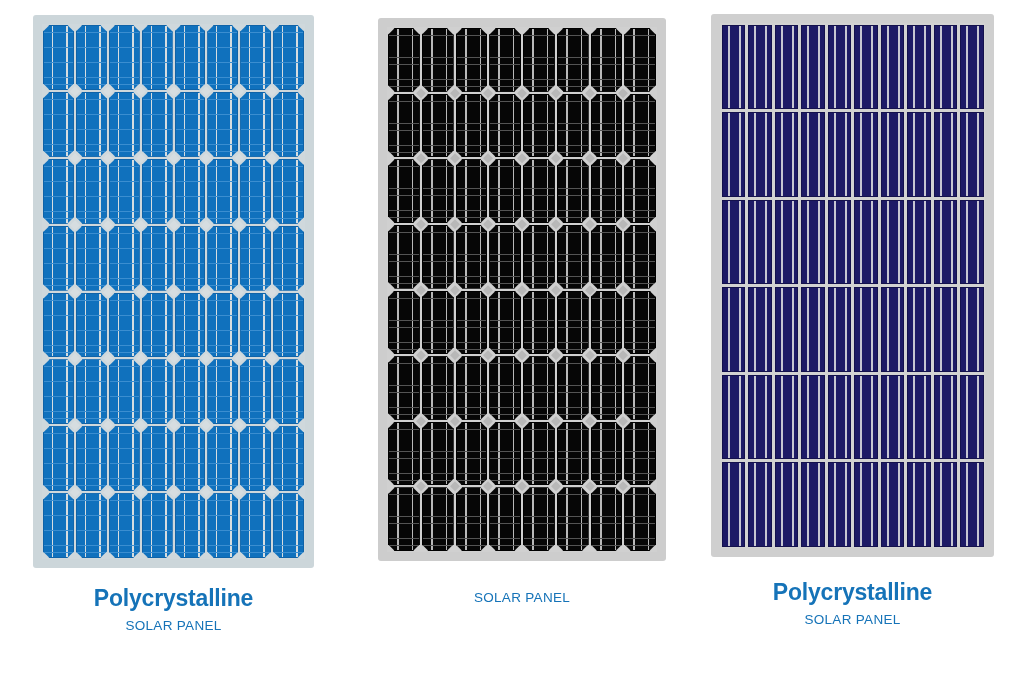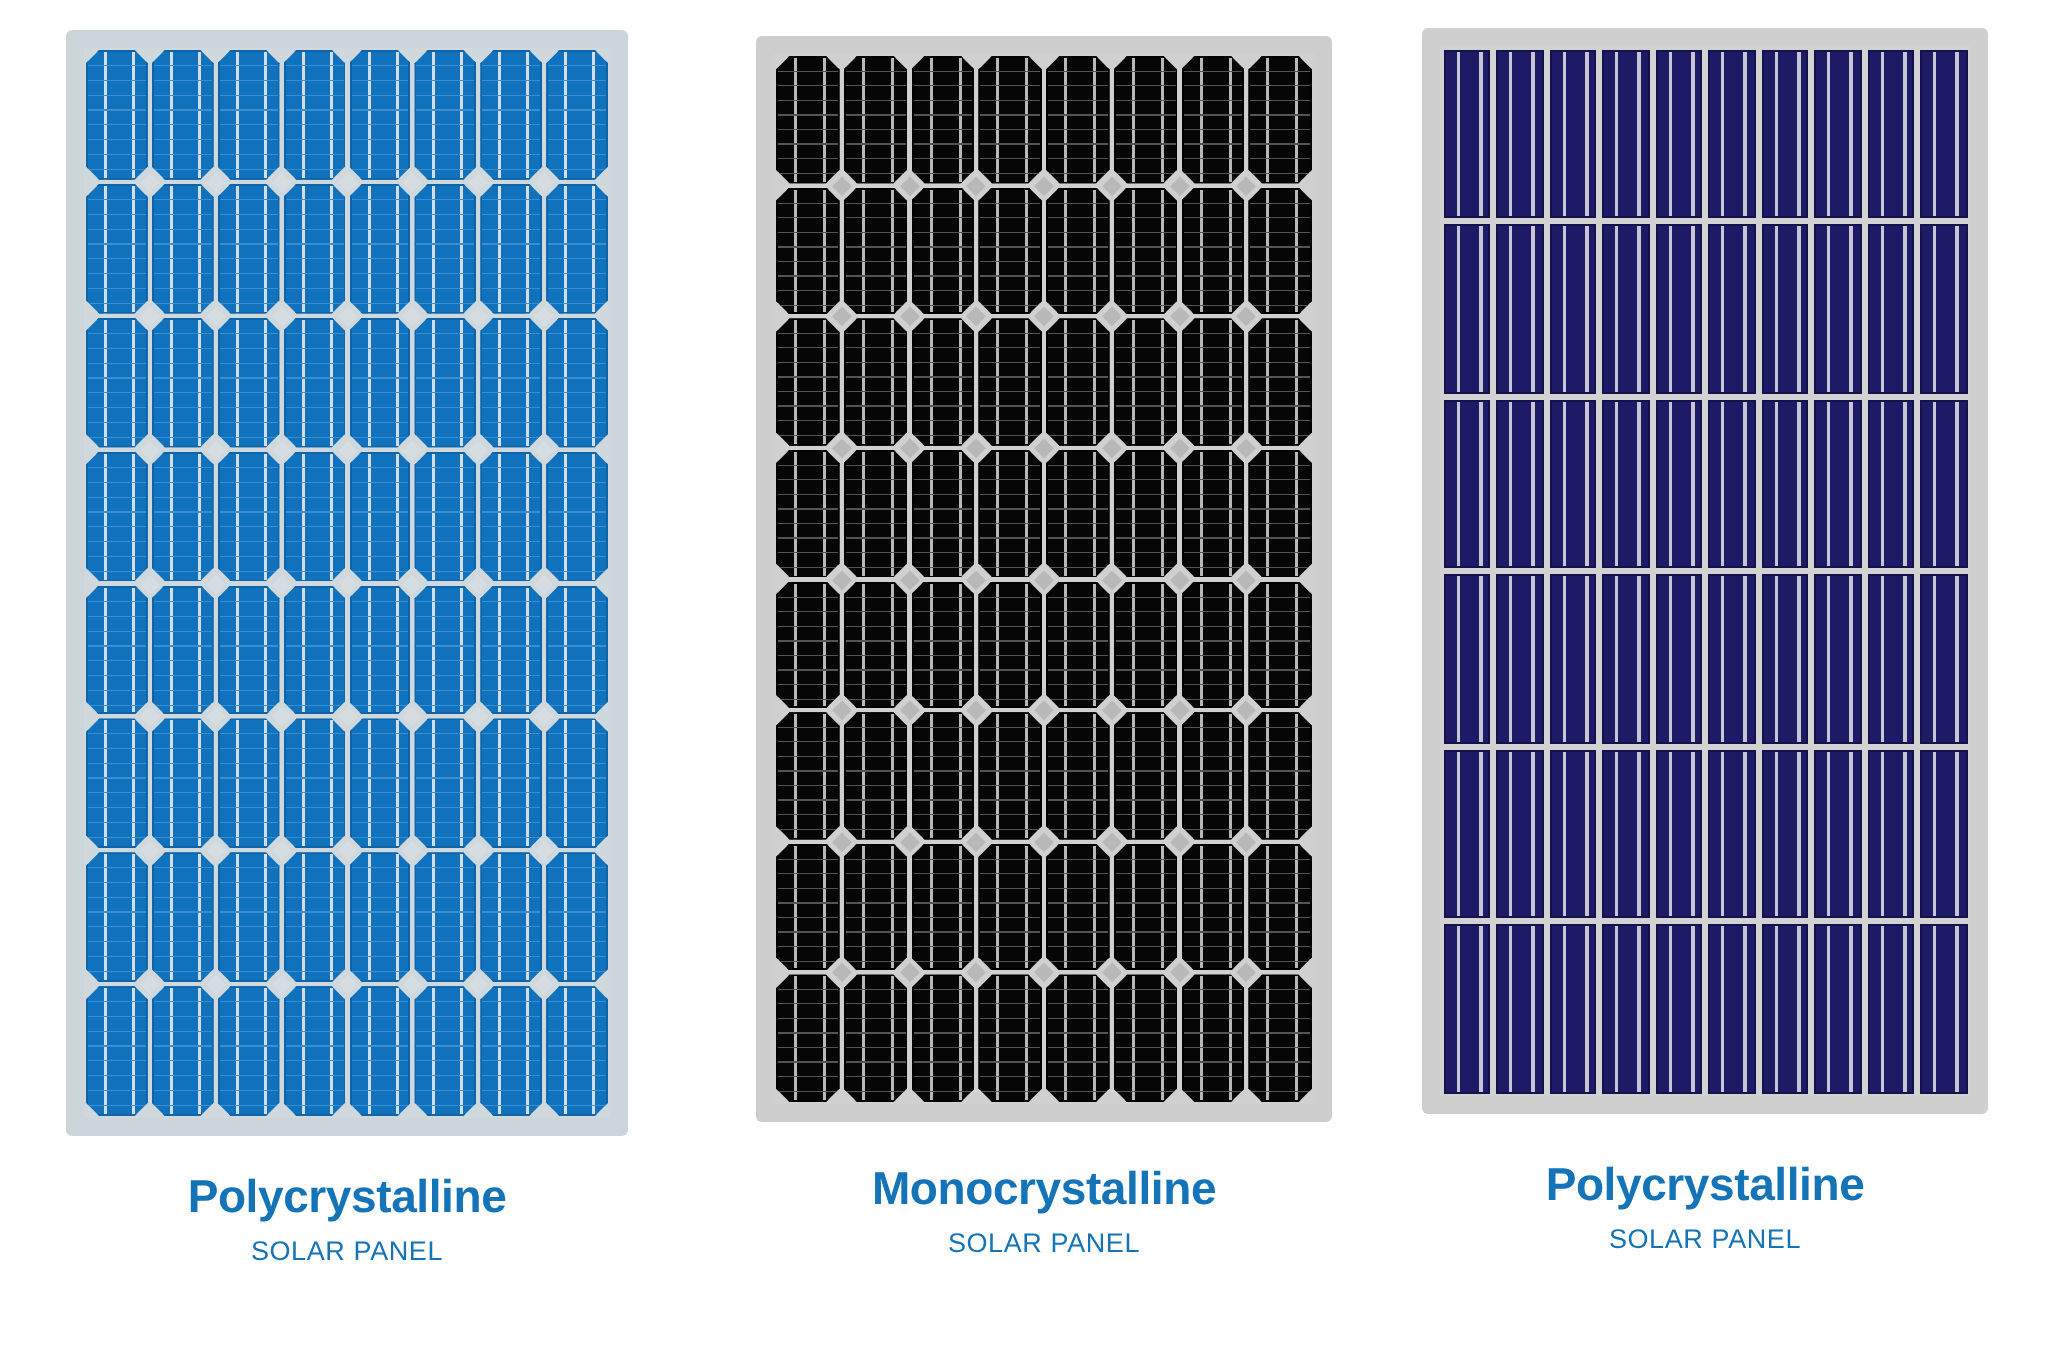--- a/index.html
+++ b/index.html
@@ -568,21 +568,20 @@
             <div class="diamond" style="left: 67.5px; top: 459.375px; width: 6.75px; height: 6.75px; background: rgb(184, 184, 184);"></div>
             <div class="diamond" style="left: 101.25px; top: 459.375px; width: 6.75px; height: 6.75px; background: rgb(184, 184, 184);"></div>
             <div class="diamond" style="left: 135px; top: 459.375px; width: 6.75px; height: 6.75px; background: rgb(184, 184, 184);"></div>
             <div class="diamond" style="left: 168.75px; top: 459.375px; width: 6.75px; height: 6.75px; background: rgb(184, 184, 184);"></div>
             <div class="diamond" style="left: 202.5px; top: 459.375px; width: 6.75px; height: 6.75px; background: rgb(184, 184, 184);"></div>
             <div class="diamond" style="left: 236.25px; top: 459.375px; width: 6.75px; height: 6.75px; background: rgb(184, 184, 184);"></div>
           </div>
         </div>
       </div>
       <div class="caption" style="left: 378px; top: 582px; width: 288px; color: rgb(21, 115, 184);">
-        <div class="title" style="font-size: 23px;">Monocrystalline</div>
         <div class="sub" style="font-size: 13.5px; margin-top: 8px;">SOLAR PANEL</div>
       </div>
     </div>
     <div class="panel-block">
       <div class="frame" style="left: 711px; top: 14px; width: 283px; height: 543px; background: rgb(207, 207, 207);">
         <div class="laminate" style="left: 9px; top: 9px; width: 265px; height: 525px; background: rgb(210, 210, 210);">
           <div class="cellgrid" style="grid-template-columns: repeat(10, 1fr); grid-template-rows: repeat(6, 1fr);">
             <div class="cell">
               <div class="body" style="background: linear-gradient(to right, transparent 0px, transparent 6.36px, rgb(198, 198, 210) 6.36px, rgb(198, 198, 210) 8.16px, transparent 8.16px, transparent 17.49px, rgb(198, 198, 210) 17.49px, rgb(198, 198, 210) 19.29px, transparent 19.29px, transparent 100%) rgb(29, 26, 102); margin: 1.5px; box-shadow: rgb(20, 17, 77) 0px 0px 0px 1px inset;"></div>
             </div>

